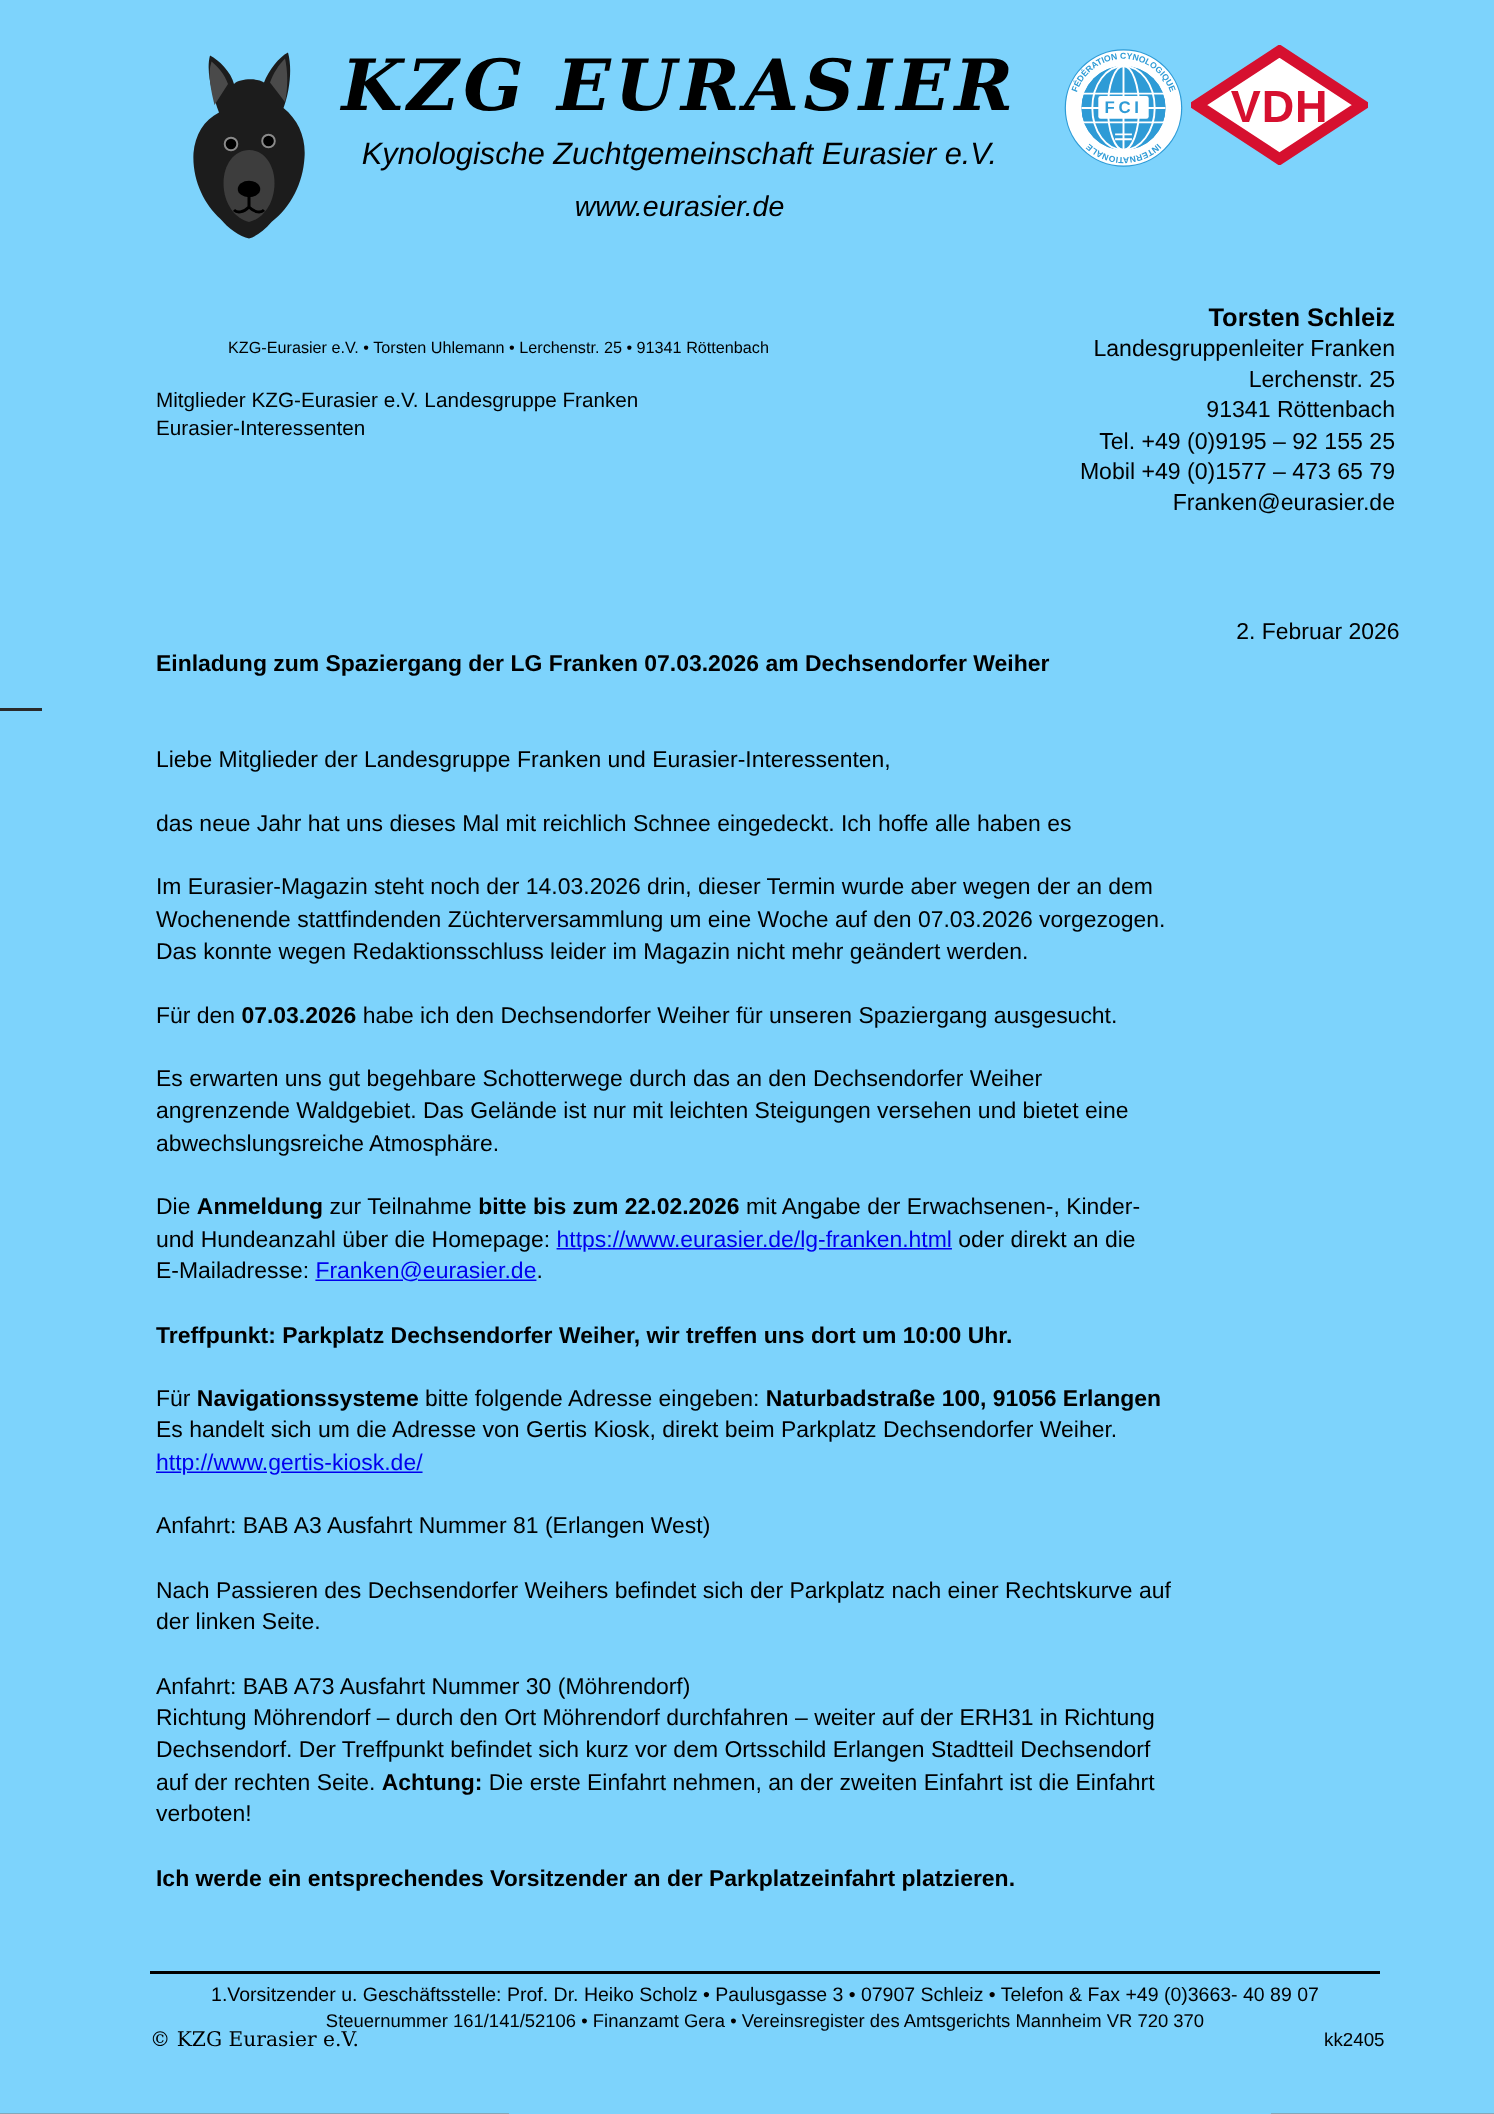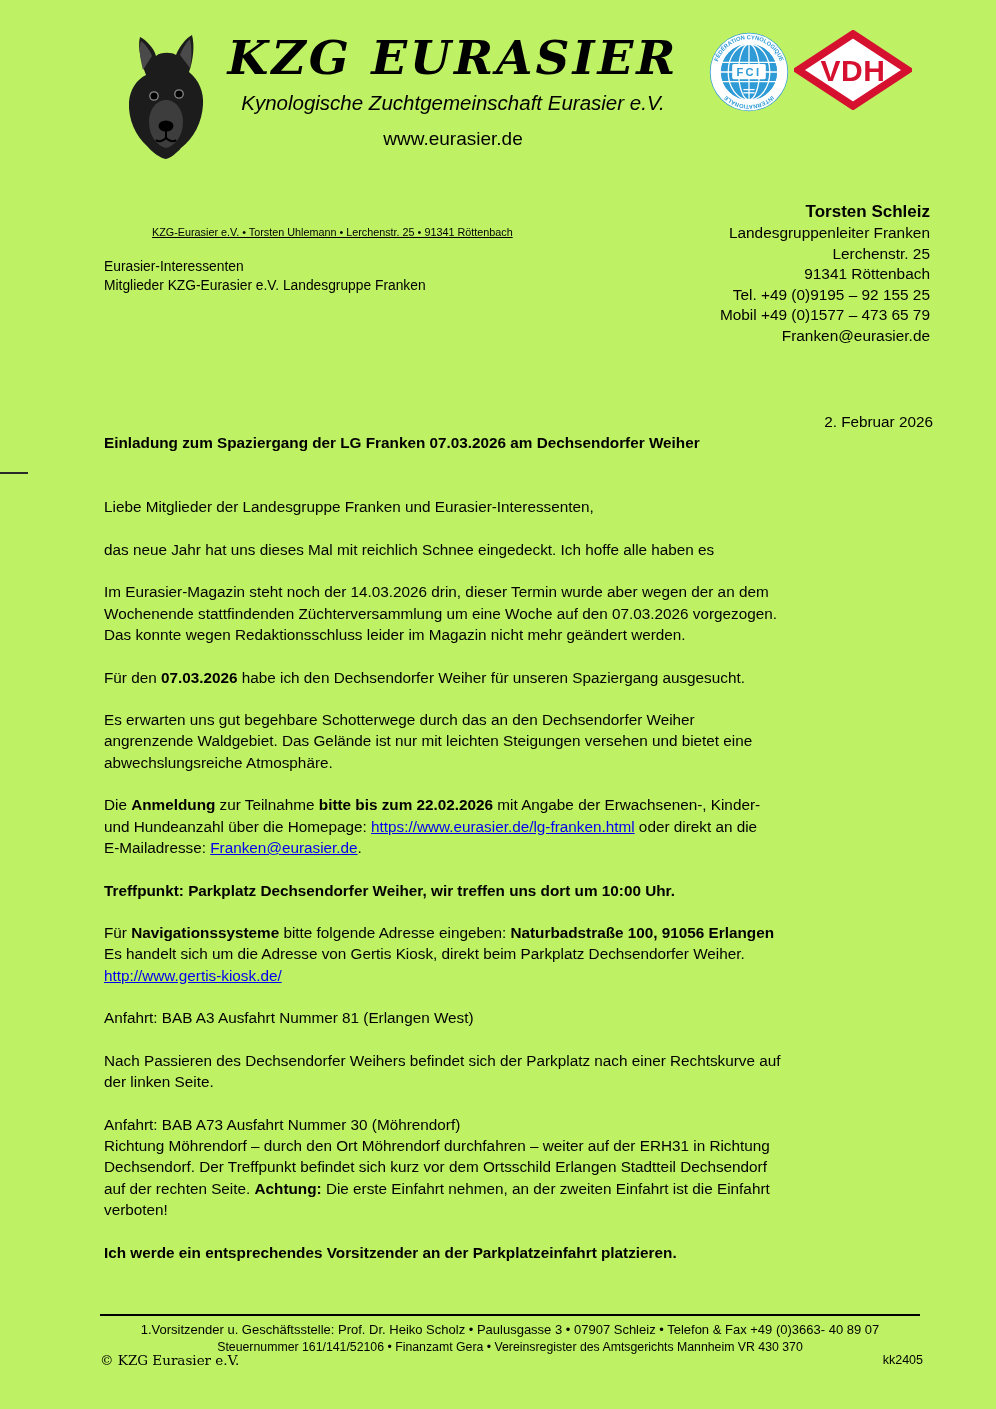--- a/index.html
+++ b/index.html
@@ -1,34 +1,34 @@
 <!DOCTYPE html>
 <html><head>
 <meta charset="utf-8">
 <style>
   html,body{margin:0;padding:0;background:#888;}
-  .page{position:relative;width:996px;height:1409px;background:#bef264;
+  .page{position:relative;width:996px;height:1409px;background:#7dd3fc;
         font-family:"Liberation Sans",sans-serif;color:#000;overflow:hidden;}
 
   
   .dog-logo{position:absolute;left:116px;top:30px;width:100px;height:132px;}
   .header-center{position:absolute;left:218px;top:34px;width:470px;text-align:center;}
   .club-title{font-family:"DejaVu Serif",serif;font-style:italic;font-weight:bold;
               font-size:47px;line-height:1.02;letter-spacing:3px;white-space:nowrap;}
   .club-subtitle{font-style:italic;font-size:20.5px;margin-top:9px;white-space:nowrap;}
-  .club-website{font-size:19px;margin-top:13px;}
+  .club-website{font-style:italic;font-size:19px;margin-top:13px;}
   .fci-logo{position:absolute;left:709px;top:32px;width:80px;height:80px;}
   .vdh-logo{position:absolute;left:794px;top:30px;width:118px;height:80px;}
 
   
   .fold-mark{position:absolute;left:0;top:472px;width:28px;height:2px;background:#2a2a2a;}
 
   
   .sender-line{position:absolute;left:104px;top:226px;font-size:10.8px;
-               text-decoration:underline;white-space:nowrap;padding-left:48px;}
+               white-space:nowrap;padding-left:48px;}
   .recipient{position:absolute;left:104px;top:257px;font-size:13.8px;line-height:19px;}
   .contact{position:absolute;right:66px;top:201px;text-align:right;}
   .contact .name{font-size:17px;font-weight:bold;line-height:22px;}
   .contact .cline{font-size:15.4px;line-height:20.5px;}
 
   
   .body-block{position:absolute;left:104px;top:411px;width:829px;
               font-size:15.3px;line-height:21.3px;}
   .date-line{text-align:right;}
   .subject-line{font-weight:bold;}
@@ -104,22 +104,22 @@
   <svg class="vdh-logo" viewBox="0 0 118 80" aria-hidden="true">
     <polygon points="59,4 114,40 59,76 4,40" fill="#ffffff" stroke="#D6102F" stroke-width="7.5"></polygon>
     <text x="59" y="51" text-anchor="middle" font-family="Liberation Sans,sans-serif" font-size="30" font-weight="bold" letter-spacing="0.5" fill="#D6102F">VDH</text>
   </svg>
 
   <div class="fold-mark"></div>
 
   <div class="sender-line">KZG-Eurasier e.V. • Torsten Uhlemann • Lerchenstr. 25 • 91341 Röttenbach</div>
 
   <div class="recipient">
+    <div>Mitglieder KZG-Eurasier e.V. Landesgruppe Franken</div>
     <div>Eurasier-Interessenten</div>
-    <div>Mitglieder KZG-Eurasier e.V. Landesgruppe Franken</div>
   </div>
 
   <div class="contact">
     <div class="name">Torsten Schleiz</div>
     <div class="cline">Landesgruppenleiter Franken</div>
     <div class="cline">Lerchenstr. 25</div>
     <div class="cline">91341 Röttenbach</div>
     <div class="cline">Tel. +49 (0)9195 – 92 155 25</div>
     <div class="cline">Mobil +49 (0)1577 – 473 65 79</div>
     <div class="cline">Franken@eurasier.de</div>
@@ -137,17 +137,17 @@
     <p><span>Die </span><span class="b">Anmeldung</span><span> zur Teilnahme </span><span class="b">bitte bis zum 22.02.2026</span><span> mit Angabe der Erwachsenen-, Kinder-</span><br><span>und Hundeanzahl über die Homepage: </span><a class="link" href="#">https://www.eurasier.de/lg-franken.html</a><span> oder direkt an die</span><br><span>E-Mailadresse: </span><a class="link" href="#">Franken@eurasier.de</a><span>.</span></p>
     <p><span class="b">Treffpunkt: Parkplatz Dechsendorfer Weiher, wir treffen uns dort um 10:00 Uhr.</span></p>
     <p><span>Für </span><span class="b">Navigationssysteme</span><span> bitte folgende Adresse eingeben: </span><span class="b">Naturbadstraße 100, 91056 Erlangen</span><br><span>Es handelt sich um die Adresse von Gertis Kiosk, direkt beim Parkplatz Dechsendorfer Weiher.</span><br><a class="link" href="#">http://www.gertis-kiosk.de/</a></p>
     <p><span>Anfahrt: BAB A3 Ausfahrt Nummer 81 (Erlangen West)</span><br><br><span>Nach Passieren des Dechsendorfer Weihers befindet sich der Parkplatz nach einer Rechtskurve auf</span><br><span>der linken Seite.</span></p>
     <p><span>Anfahrt: BAB A73 Ausfahrt Nummer 30 (Möhrendorf)</span><br><span>Richtung Möhrendorf – durch den Ort Möhrendorf durchfahren – weiter auf der ERH31 in Richtung</span><br><span>Dechsendorf. Der Treffpunkt befindet sich kurz vor dem Ortsschild Erlangen Stadtteil Dechsendorf</span><br><span>auf der rechten Seite. </span><span class="b">Achtung:</span><span> Die erste Einfahrt nehmen, an der zweiten Einfahrt ist die Einfahrt</span><br><span>verboten!</span></p>
     <p><span class="b">Ich werde ein entsprechendes Vorsitzender an der Parkplatzeinfahrt platzieren.</span></p>
   </div>
 
   <div class="footer-rule"></div>
   <div class="footer-line1">1.Vorsitzender u. Geschäftsstelle: Prof. Dr. Heiko Scholz • Paulusgasse 3 • 07907 Schleiz • Telefon &amp; Fax +49 (0)3663- 40 89 07</div>
-  <div class="footer-line2">Steuernummer 161/141/52106 • Finanzamt Gera • Vereinsregister des Amtsgerichts Mannheim VR 430 370</div>
+  <div class="footer-line2">Steuernummer 161/141/52106 • Finanzamt Gera • Vereinsregister des Amtsgerichts Mannheim VR 720 370</div>
   <div class="footer-copy">© KZG Eurasier e.V.</div>
   <div class="footer-code">kk2405</div>
 
 </div>
 
 </body></html>

